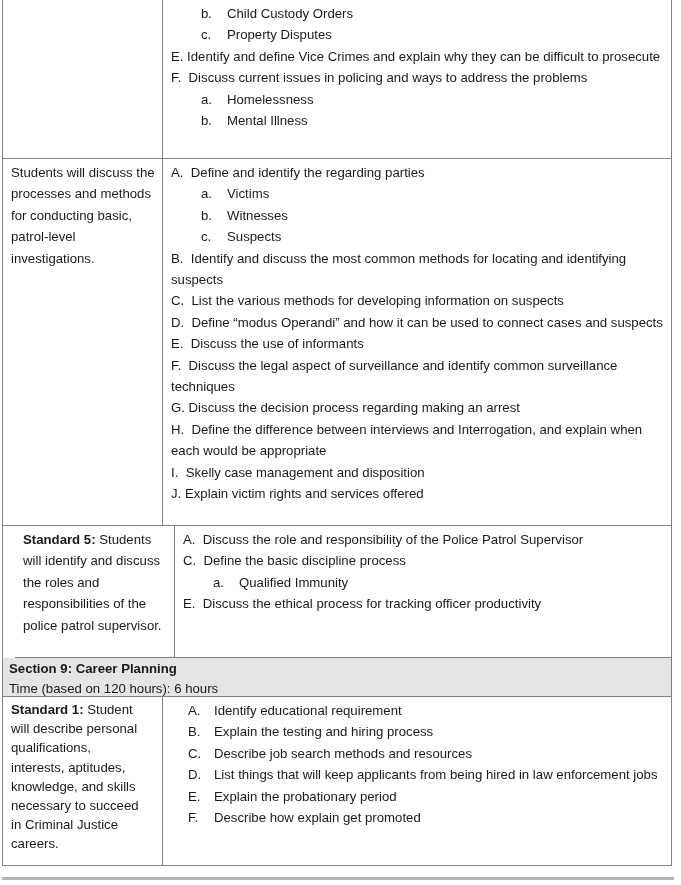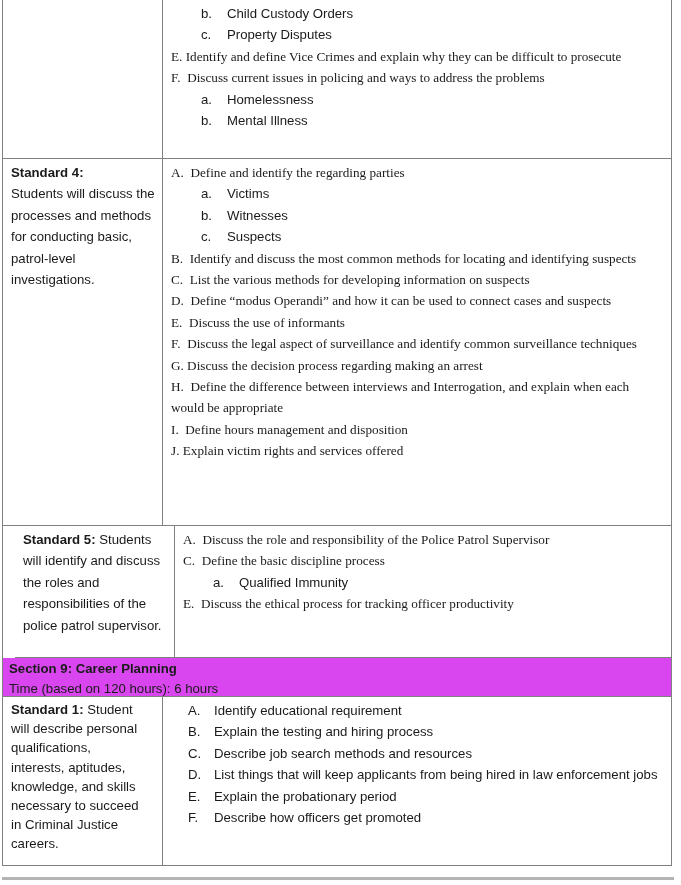--- a/index.html
+++ b/index.html
@@ -20,21 +20,21 @@
     flex:1 1 auto;box-sizing:border-box;padding:3px 8px 0 8px;line-height:21.4px;overflow:hidden;
   }
   #row-continuation{height:159px;}
   #row-standard-4{height:367px;}
   #row-standard-5{height:132px;margin-left:12px;}
   #row-section-9{height:39px;display:block;padding:0 6px;line-height:19.5px;box-sizing:border-box;}
   #row-standard-1{height:169px;}
   #row-standard-1 .cell-left{line-height:19.2px;padding-right:16px;}
   .std-label{font-weight:bold;}
   .std-label.block{display:block;}
-  .item-top{white-space:pre-wrap;font-family:Liberation Serif, serif;}
+  .item-top{white-space:pre-wrap;}
   .item-sub{display:flex;margin-left:30px;}
   .item-sub .marker{flex:0 0 26px;width:26px;}
   .item-let{display:flex;margin-left:17px;}
   .item-let .marker{flex:0 0 26px;width:26px;}
   .section-title{font-weight:bold;display:block;padding-top:1px;}
   .section-time{display:block;}
   .bottom-strip{position:absolute;left:2px;top:877px;width:672px;height:3px;background:#b3b3b3;}
 </style>
 </head>
 <body>
@@ -60,21 +60,21 @@
         </div>
         <div class="item-sub">
           <span class="marker">b.</span>
           <span class="txt">Mental Illness</span>
         </div>
       </div>
   </div>
 
   <div class="row" id="row-standard-4">
     <div class="cell-left">
-      <span class="std-label block">Standard 4:</span><span>Students will discuss the processes and methods for conducting basic, patrol-level investigations.</span>
+      <span>Students will discuss the processes and methods for conducting basic, patrol-level investigations.</span>
     </div>
     <div class="cell-right">
         <div class="item-top">A.  Define and identify the regarding parties</div>
         <div class="item-sub">
           <span class="marker">a.</span>
           <span class="txt">Victims</span>
         </div>
         <div class="item-sub">
           <span class="marker">b.</span>
           <span class="txt">Witnesses</span>
@@ -83,41 +83,41 @@
           <span class="marker">c.</span>
           <span class="txt">Suspects</span>
         </div>
         <div class="item-top">B.  Identify and discuss the most common methods for locating and identifying suspects</div>
         <div class="item-top">C.  List the various methods for developing information on suspects</div>
         <div class="item-top">D.  Define “modus Operandi” and how it can be used to connect cases and suspects</div>
         <div class="item-top">E.  Discuss the use of informants</div>
         <div class="item-top">F.  Discuss the legal aspect of surveillance and identify common surveillance techniques</div>
         <div class="item-top">G. Discuss the decision process regarding making an arrest</div>
         <div class="item-top">H.  Define the difference between interviews and Interrogation, and explain when each would be appropriate</div>
-        <div class="item-top">I.  Define hours management and disposition</div>
+        <div class="item-top">I.  Skelly case management and disposition</div>
         <div class="item-top">J. Explain victim rights and services offered</div>
       </div>
   </div>
 
   <div class="row" id="row-standard-5">
     <div class="cell-left">
       <span class="std-label">Standard 5:</span><span> Students will identify and discuss the roles and responsibilities of the police patrol supervisor.</span>
     </div>
     <div class="cell-right">
         <div class="item-top">A.  Discuss the role and responsibility of the Police Patrol Supervisor</div>
         <div class="item-top">C.  Define the basic discipline process</div>
         <div class="item-sub">
           <span class="marker">a.</span>
           <span class="txt">Qualified Immunity</span>
         </div>
         <div class="item-top">E.  Discuss the ethical process for tracking officer productivity</div>
       </div>
   </div>
 
-  <div class="row" id="row-section-9" style="background-color: #d946ef;">
+  <div class="row" id="row-section-9" style="background-color: #e5e5e5;">
     <span class="section-title">Section 9: Career Planning</span>
     <span class="section-time">Time (based on 120 hours): 6 hours</span>
   </div>
 
   <div class="row" id="row-standard-1">
     <div class="cell-left">
       <span class="std-label">Standard 1:</span><span> Student will describe personal qualifications, interests, aptitudes, knowledge, and skills necessary to succeed in Criminal Justice careers.</span>
     </div>
     <div class="cell-right">
         <div class="item-let">
@@ -135,20 +135,20 @@
         <div class="item-let">
           <span class="marker">D.</span>
           <span class="txt">List things that will keep applicants from being hired in law enforcement jobs</span>
         </div>
         <div class="item-let">
           <span class="marker">E.</span>
           <span class="txt">Explain the probationary period</span>
         </div>
         <div class="item-let">
           <span class="marker">F.</span>
-          <span class="txt">Describe how officers get promoted</span>
+          <span class="txt">Describe how explain get promoted</span>
         </div>
       </div>
   </div>
 
 </div>
 
 <div class="bottom-strip" style="background-color: rgb(179, 179, 179);"></div>
 
 </body></html>

